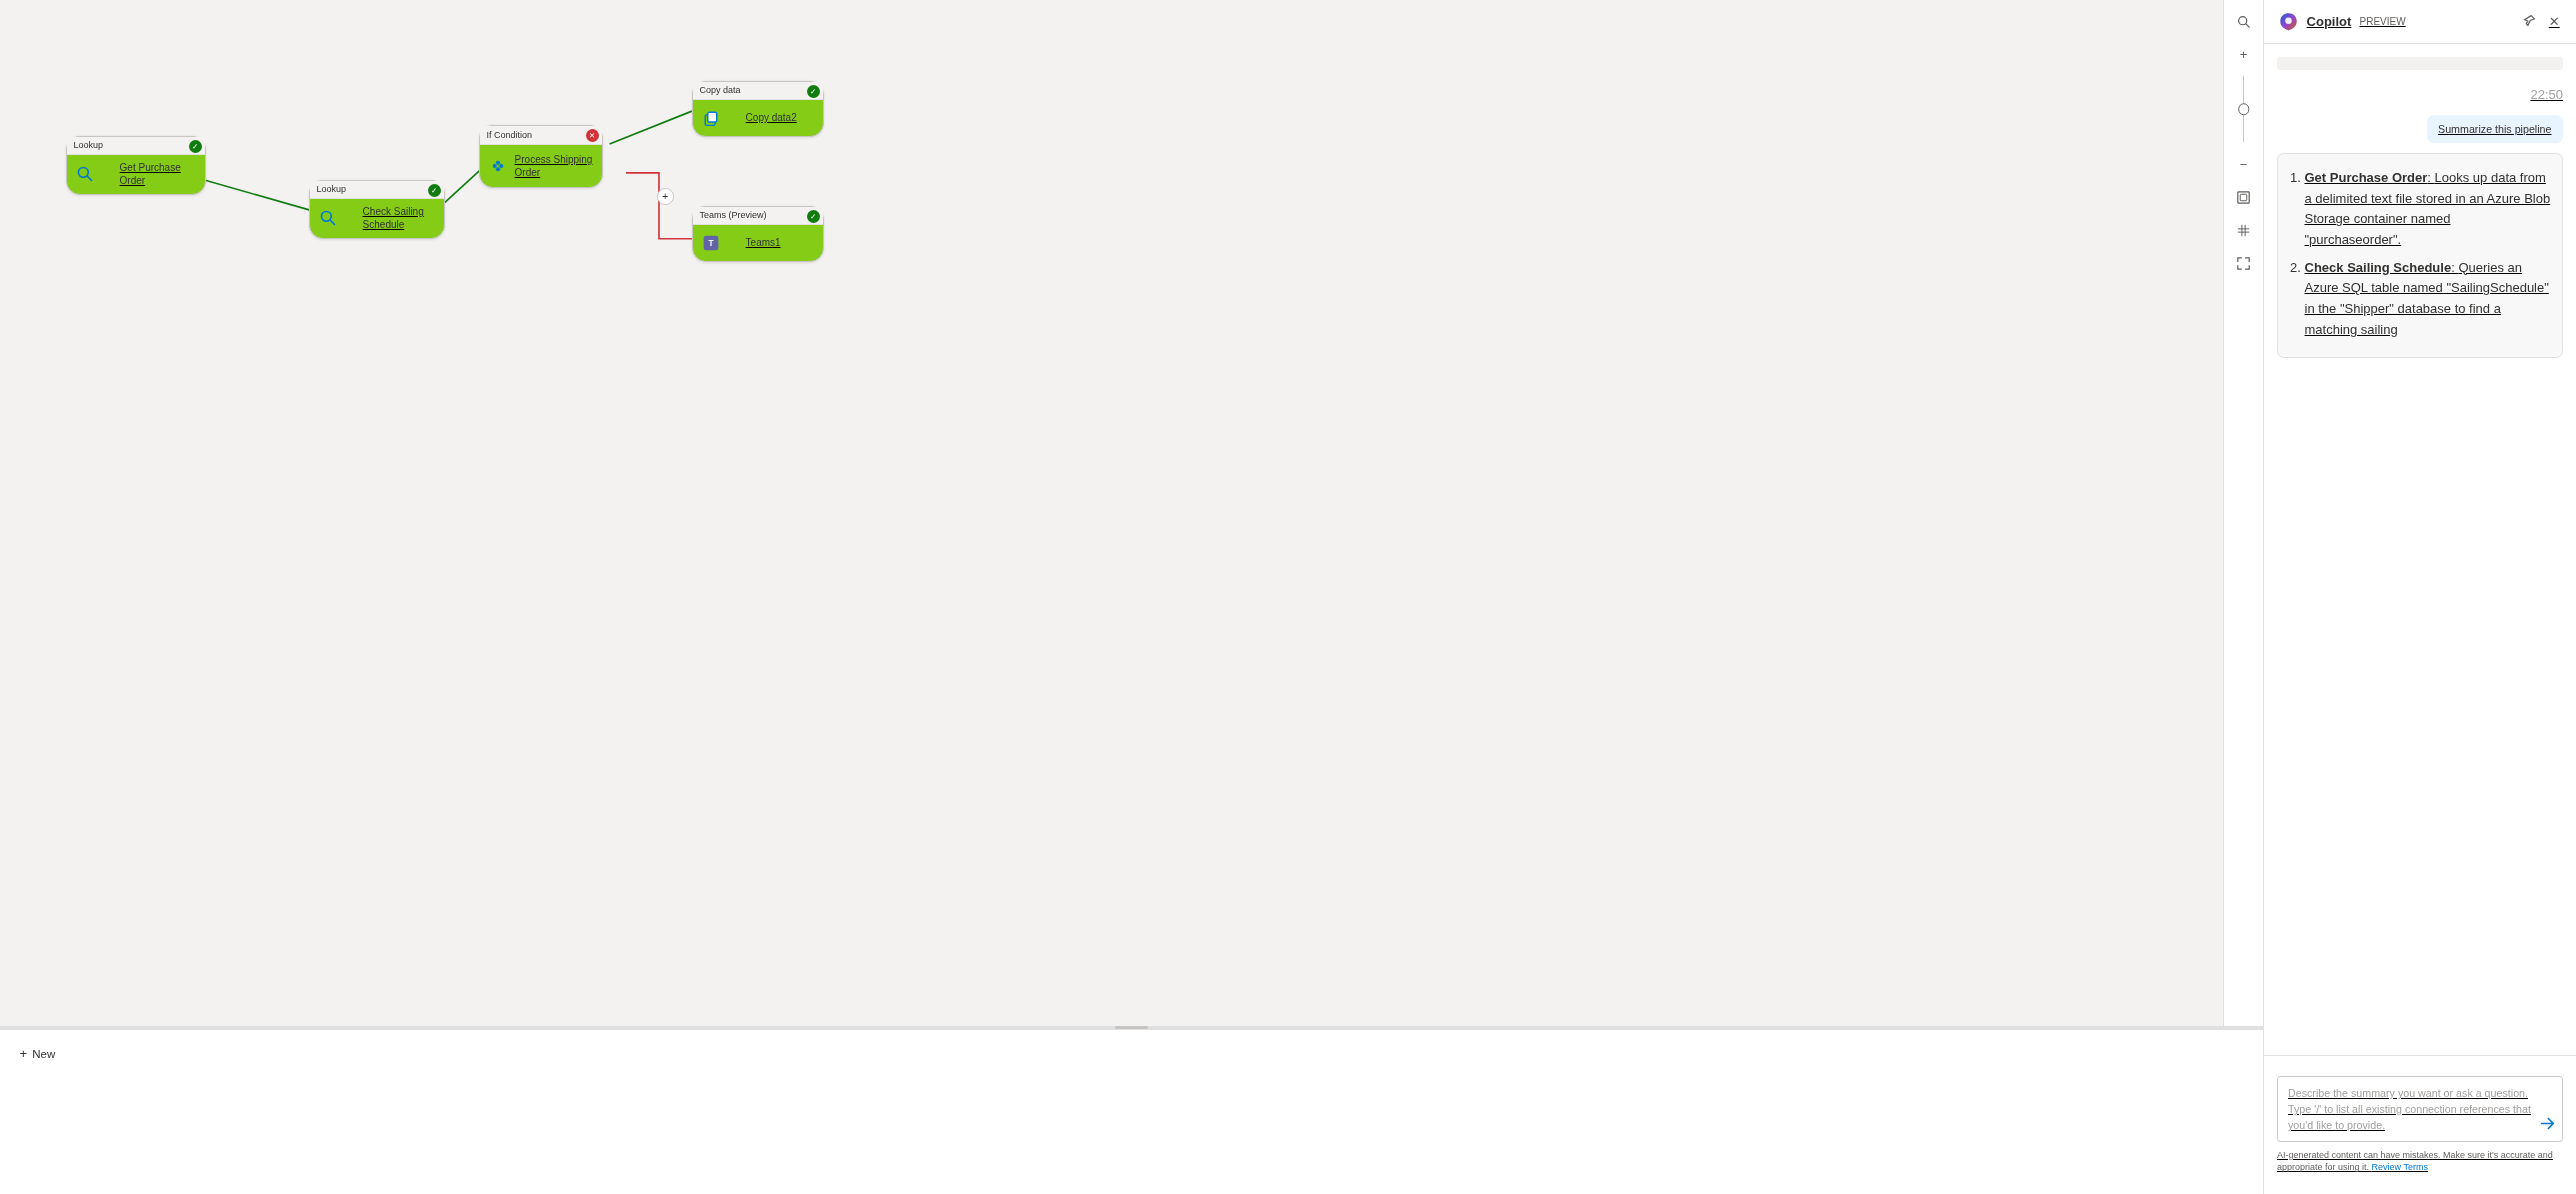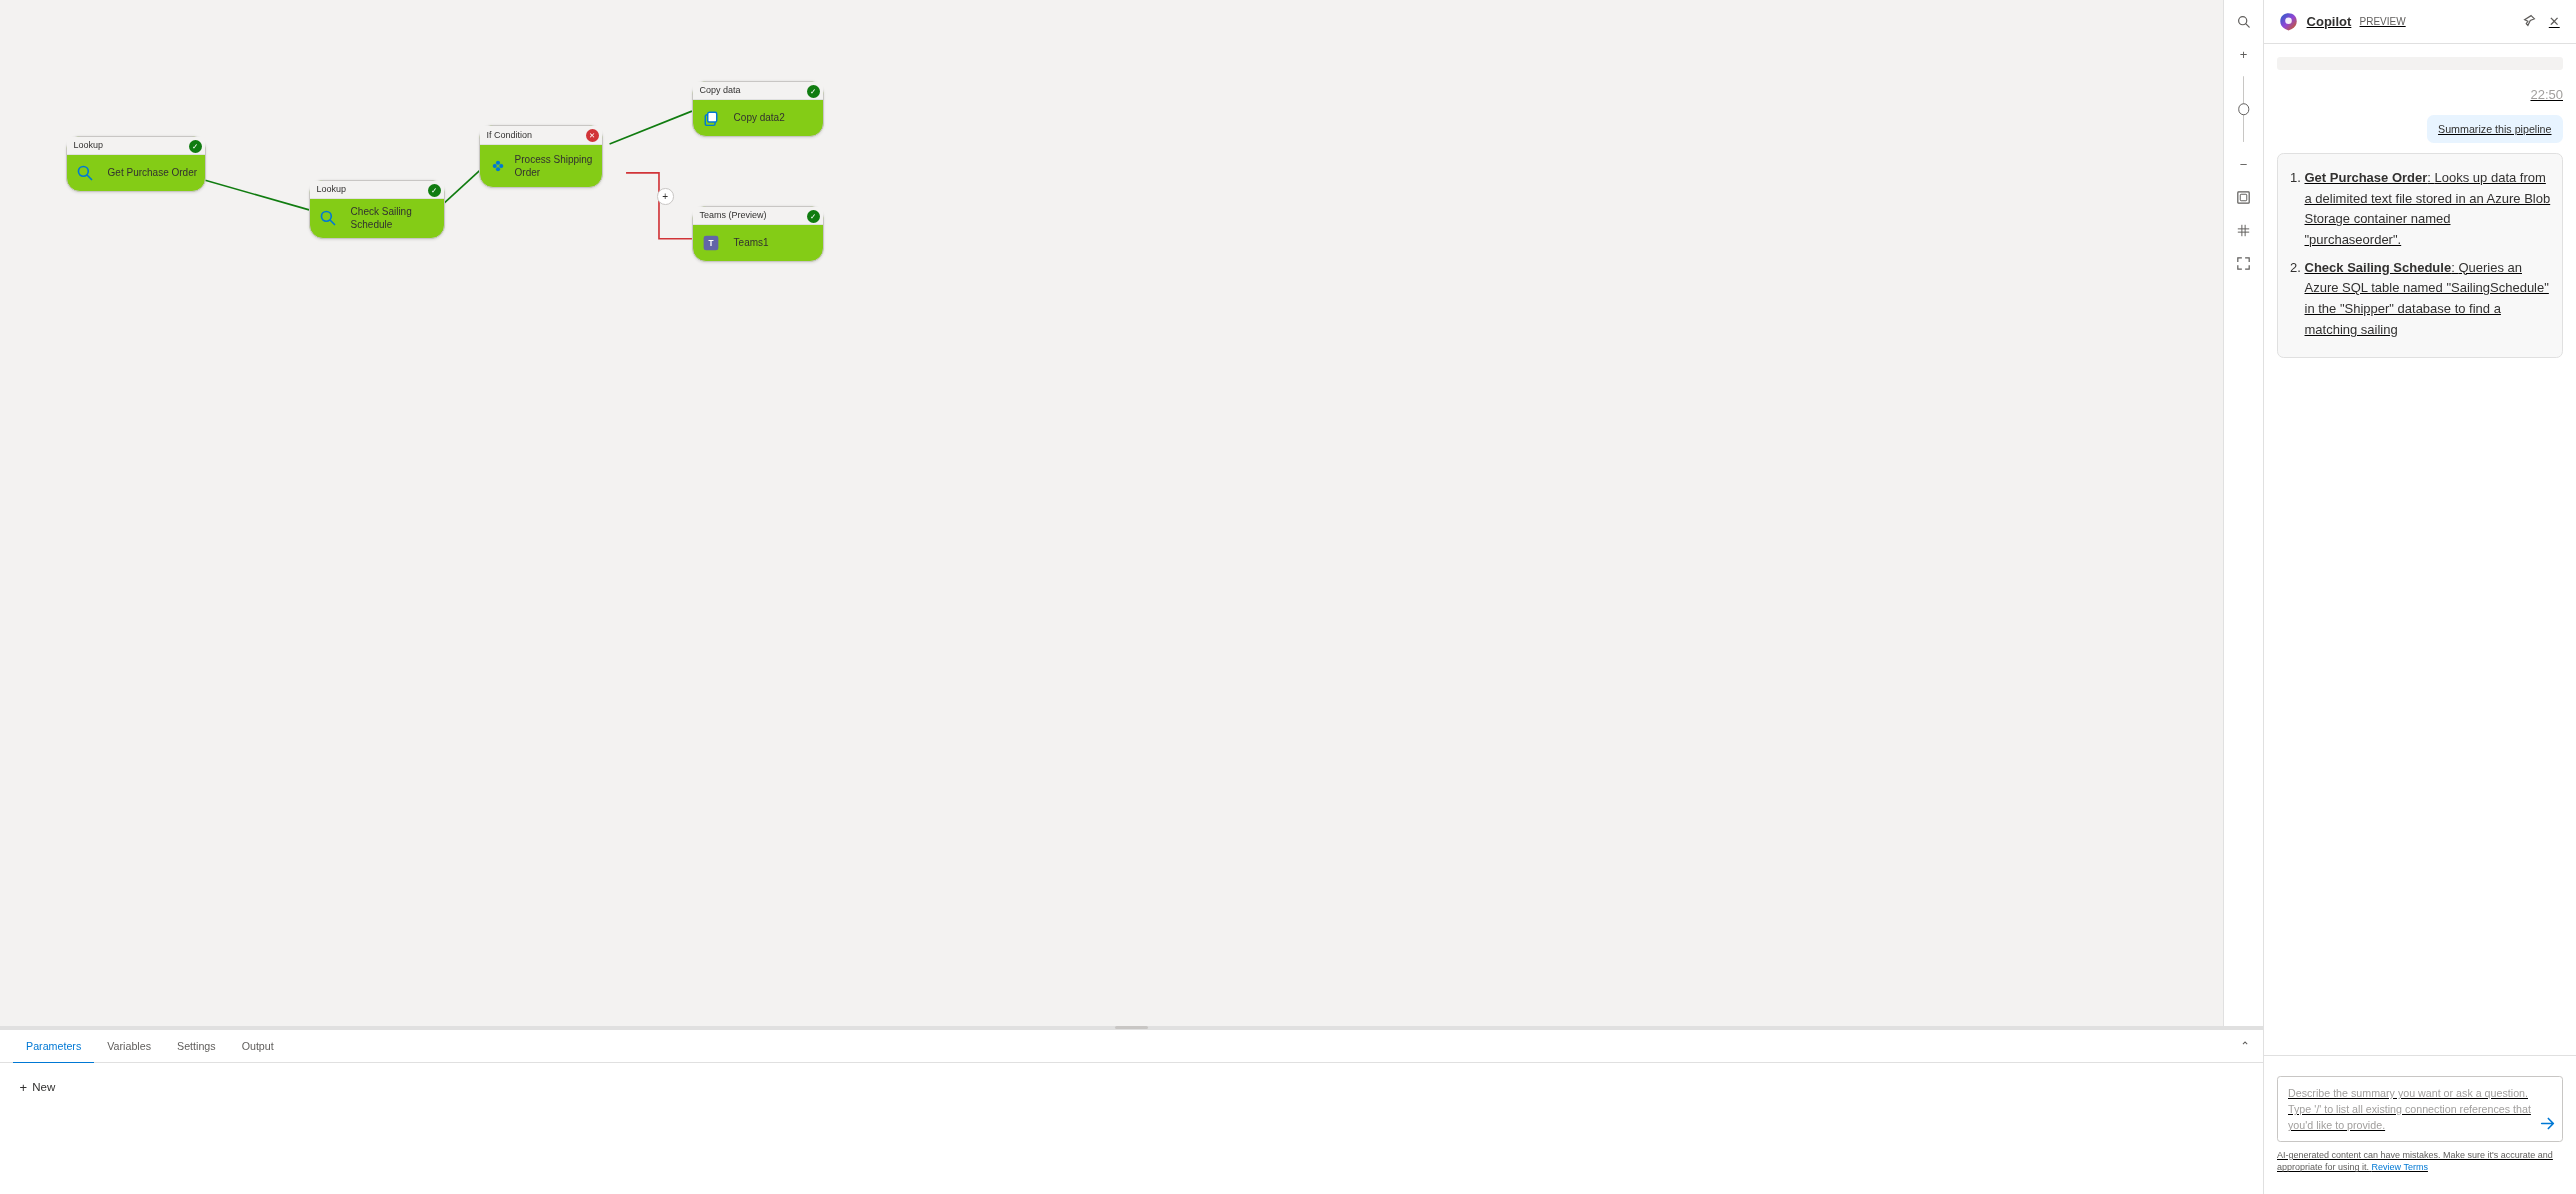--- a/index.html
+++ b/index.html
@@ -95,21 +95,22 @@
       font-size: 9px;
       color: #323130;
       font-weight: 500;
       border-radius: 3.3px 3.3px 0 0;
     }
 
     .node-body {
       display: flex;
       align-items: center;
       padding: 6.6px;
-      gap: 11px;
+      gap: 23px;
+      text-decoration: underline;
     }
 
     .node-icon {
       width: 23px;
       height: 23px;
       display: flex;
       align-items: center;
       justify-content: center;
       flex-shrink: 0;
     }
@@ -523,27 +524,20 @@
         </svg>
       </button>
     </div>
   </div>
 
   <div style="height:3.3px;background:#e0e0e0;cursor:row-resize;display:flex;align-items:center;justify-content:center;">
     <div style="width:33px;height:2.5px;background:#c8c6c4;border-radius:1.6px;"></div>
   </div>
 
   <div class="bottom-panel">
-    <div class="bottom-panel-tabs">
-      <div class="tab-item active">Parameters</div>
-      <div class="tab-item">Variables</div>
-      <div class="tab-item">Settings</div>
-      <div class="tab-item">Output</div>
-      <button class="tab-collapse-btn">⌃</button>
-    </div>
     <div class="bottom-panel-content">
       <button class="new-btn">
         <span style="font-size:13px;font-weight:300;">+</span>
         <span>New</span>
       </button>
     </div>
   </div>
 </div>
 
 <div class="copilot-panel">

